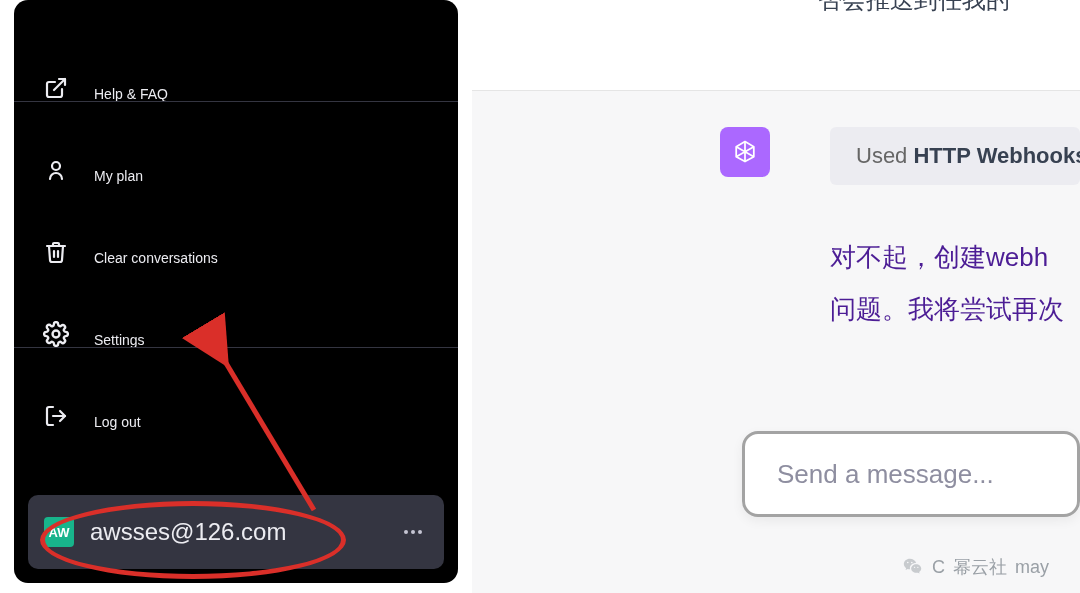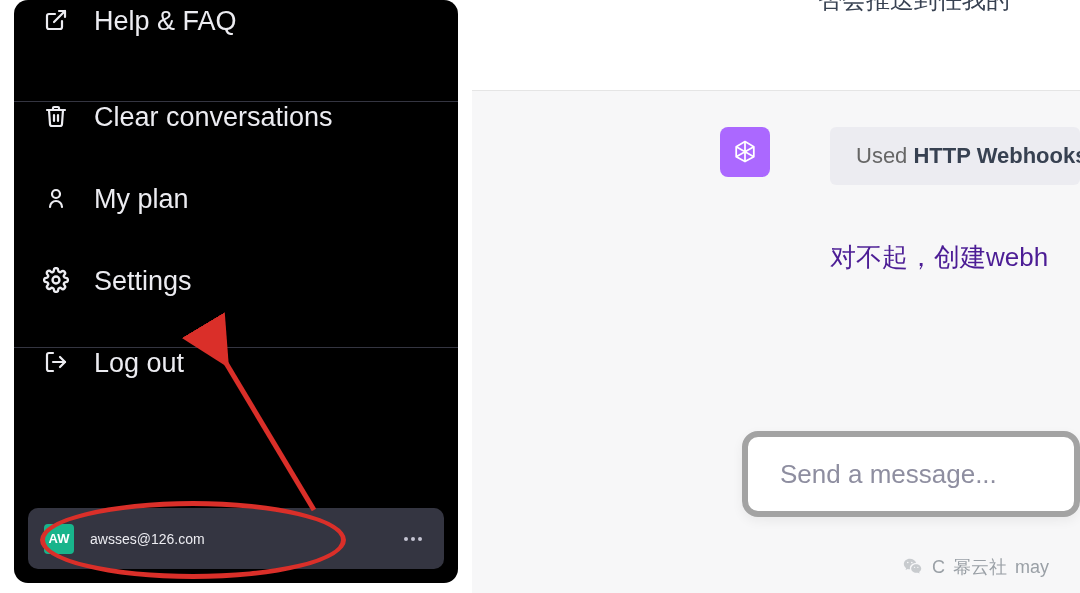--- a/index.html
+++ b/index.html
@@ -1,43 +1,43 @@
 <!DOCTYPE html>
 <html><head>
 <meta charset="utf-8">
 <style>
   html,body{margin:0;padding:0;width:1080px;height:593px;font-family:"Segoe UI",Arial,Helvetica,sans-serif;background:#fff;overflow:hidden;}
   *{box-sizing:border-box;}
   .sidebar{position:absolute;left:14px;top:0;width:444px;height:583px;background:#000;border-radius:14px;overflow:hidden;color:#ececf1;}
   .menu-list{position:absolute;top:6px;left:0;right:0;}
-  .menu-item{display:flex;align-items:flex-start;gap:24px;padding:0 28px;height:82px;font-size:27px;color:#ececf1;cursor:pointer;position:relative;}
+  .menu-item{display:flex;align-items:flex-end;gap:24px;padding:0 28px;height:82px;font-size:14px;color:#ececf1;cursor:pointer;position:relative;}
   .menu-item.help{height:96px;}
   .menu-item.help::after{content:"";position:absolute;left:0;right:0;bottom:0;height:1px;background:#343541;}
   .menu-item.settings::after{content:"";position:absolute;left:0;right:0;bottom:0;height:1px;background:#343541;}
   .menu-icon{width:28px;height:28px;display:flex;align-items:center;justify-content:center;flex:0 0 28px;}
   .menu-icon svg{display:block;}
-  .account{position:absolute;left:14px;right:14px;bottom:14px;height:61px;background:#343541;border-radius:10px;display:flex;align-items:center;padding:0 16px;gap:16px;}
+  .account{position:absolute;left:14px;right:14px;bottom:14px;height:74px;background:#343541;border-radius:10px;display:flex;align-items:center;padding:0 16px;gap:16px;}
   .avatar{width:30px;height:30px;border-radius:4px;background:#18b48b;color:#fff;font-size:13px;font-weight:600;display:flex;align-items:center;justify-content:center;}
-  .email{font-size:14px;color:#ececf1;flex:1 1 auto;}
+  .email{font-size:24px;color:#ececf1;flex:1 1 auto;}
   .more{width:30px;height:30px;display:flex;align-items:center;justify-content:center;color:#c5c5d2;}
   .more svg{display:block;}
   .email-circle{position:absolute;left:26px;bottom:4px;width:306px;height:78px;border:5px solid #da2f29;border-radius:50%;pointer-events:none;}
   .arrow{position:absolute;pointer-events:none;overflow:visible;}
 
   .chat{position:absolute;left:472px;top:0;right:0;bottom:0;background:#fff;}
   .top-fragment{position:absolute;top:-16px;left:346px;font-size:24px;color:#374151;white-space:nowrap;}
   .conversation{position:absolute;left:0;right:0;top:90px;bottom:0;background:#f7f7f8;border-top:1px solid #e5e5e5;padding:16px 0 0 0;}
   .logo-col{position:absolute;left:248px;top:36px;}
   .logo{width:50px;height:50px;background:#ab68ff;border-radius:8px;display:flex;align-items:center;justify-content:center;}
   .logo svg{display:block;}
   .msg-col{position:absolute;left:358px;top:36px;right:0;}
   .used-plugin{background:#ececf1;border-radius:6px;height:58px;display:flex;align-items:center;padding:0 26px;font-size:22px;color:#666;margin-bottom:46px;white-space:nowrap;}
   .used-plugin b{color:#374151;}
   .reply{font-size:26px;line-height:52px;color:#4c1d95;}
-  .input-wrap{position:absolute;left:270px;right:0;bottom:76px;height:86px;background:#fff;border:6px solid #a3a3a3;border-radius:16px;box-shadow:0 4px 12px rgba(0,0,0,0.06);display:flex;align-items:center;padding:0 30px;}
+  .input-wrap{position:absolute;left:270px;right:0;bottom:76px;height:86px;background:#fff;border:3px solid #a3a3a3;border-radius:16px;box-shadow:0 4px 12px rgba(0,0,0,0.06);display:flex;align-items:center;padding:0 30px;}
   .input{border:none;outline:none;width:100%;font-size:26px;color:#374151;}
   .input::placeholder{color:#8e8ea0;}
   .footer{position:absolute;left:430px;right:0;bottom:14px;font-size:18px;color:#9aa0a6;display:flex;align-items:center;gap:8px;white-space:nowrap;}
   .wx{width:22px;height:22px;opacity:0.5;}
 </style>
 </head>
 <body>
 
 <div class="sidebar">
   <div class="menu-list">
@@ -49,38 +49,38 @@
           <polyline points="15 3 21 3 21 9"></polyline>
           <line x1="10" y1="14" x2="21" y2="3"></line>
         </svg>
       </span>
       <span>Help &amp; FAQ</span>
     </div>
 
     <div class="menu-item">
       <span class="menu-icon">
         <svg width="24" height="24" viewBox="0 0 24 24" fill="none" stroke="#ececf1" stroke-width="2.2" stroke-linecap="round" stroke-linejoin="round">
+          <circle cx="12" cy="8" r="4"></circle>
+          <path d="M6 21a6 6 0 0 1 12 0"></path>
+        </svg>
+      </span>
+      <span>My plan</span>
+    </div>
+
+    <div class="menu-item">
+      <span class="menu-icon">
+        <svg width="24" height="24" viewBox="0 0 24 24" fill="none" stroke="#ececf1" stroke-width="2.2" stroke-linecap="round" stroke-linejoin="round">
           <polyline points="3 6 5 6 21 6"></polyline>
           <path d="M19 6l-1 14a2 2 0 0 1-2 2H8a2 2 0 0 1-2-2L5 6"></path>
           <path d="M10 11v6"></path>
             <path d="M14 11v6"></path>
           <path d="M9 6V4a1 1 0 0 1 1-1h4a1 1 0 0 1 1 1v2"></path>
         </svg>
       </span>
       <span>Clear conversations</span>
-    </div>
-
-    <div class="menu-item">
-      <span class="menu-icon">
-        <svg width="24" height="24" viewBox="0 0 24 24" fill="none" stroke="#ececf1" stroke-width="2.2" stroke-linecap="round" stroke-linejoin="round">
-          <circle cx="12" cy="8" r="4"></circle>
-          <path d="M6 21a6 6 0 0 1 12 0"></path>
-        </svg>
-      </span>
-      <span>My plan</span>
     </div>
 
     <div class="menu-item settings">
       <span class="menu-icon">
         <svg width="26" height="26" viewBox="0 0 24 24" fill="none" stroke="#ececf1" stroke-width="2.2" stroke-linecap="round" stroke-linejoin="round">
           <circle cx="12" cy="12" r="3.2"></circle>
           <path d="M19.4 15a1.7 1.7 0 0 0 .34 1.87l.06.06a2 2 0 1 1-2.83 2.83l-.06-.06a1.7 1.7 0 0 0-1.87-.34 1.7 1.7 0 0 0-1 1.56V21a2 2 0 1 1-4 0v-.09a1.7 1.7 0 0 0-1-1.56 1.7 1.7 0 0 0-1.87.34l-.06.06A2 2 0 1 1 4.28 16.9l.06-.06A1.7 1.7 0 0 0 4.68 15a1.7 1.7 0 0 0-1.56-1H3a2 2 0 1 1 0-4h.09a1.7 1.7 0 0 0 1.56-1 1.7 1.7 0 0 0-.34-1.87l-.06-.06A2 2 0 1 1 7.08 4.28l.06.06a1.7 1.7 0 0 0 1.87.34H9a1.7 1.7 0 0 0 1-1.56V3a2 2 0 1 1 4 0v.09a1.7 1.7 0 0 0 1 1.56 1.7 1.7 0 0 0 1.87-.34l.06-.06a2 2 0 1 1 2.83 2.83l-.06.06a1.7 1.7 0 0 0-.34 1.87V9a1.7 1.7 0 0 0 1.56 1H21a2 2 0 1 1 0 4h-.09a1.7 1.7 0 0 0-1.56 1z"></path>
         </svg>
       </span>
       <span>Settings</span>
@@ -137,20 +137,21 @@
         </span>
       </div>
     </div>
 
     <div class="msg-col">
       <div class="used-plugin">
         <span>Used </span>&nbsp;<b>HTTP Webhooks</b>
       </div>
       <div class="reply">
         <div>对不起，创建webh</div>
+        <div>问题。我将尝试再次</div>
         <div style="height:36px"></div>
       </div>
     </div>
 
     <div class="input-wrap">
       <input class="input" placeholder="Send a message..." style="">
     </div>
 
     <div class="footer">
       <span class="wx">

